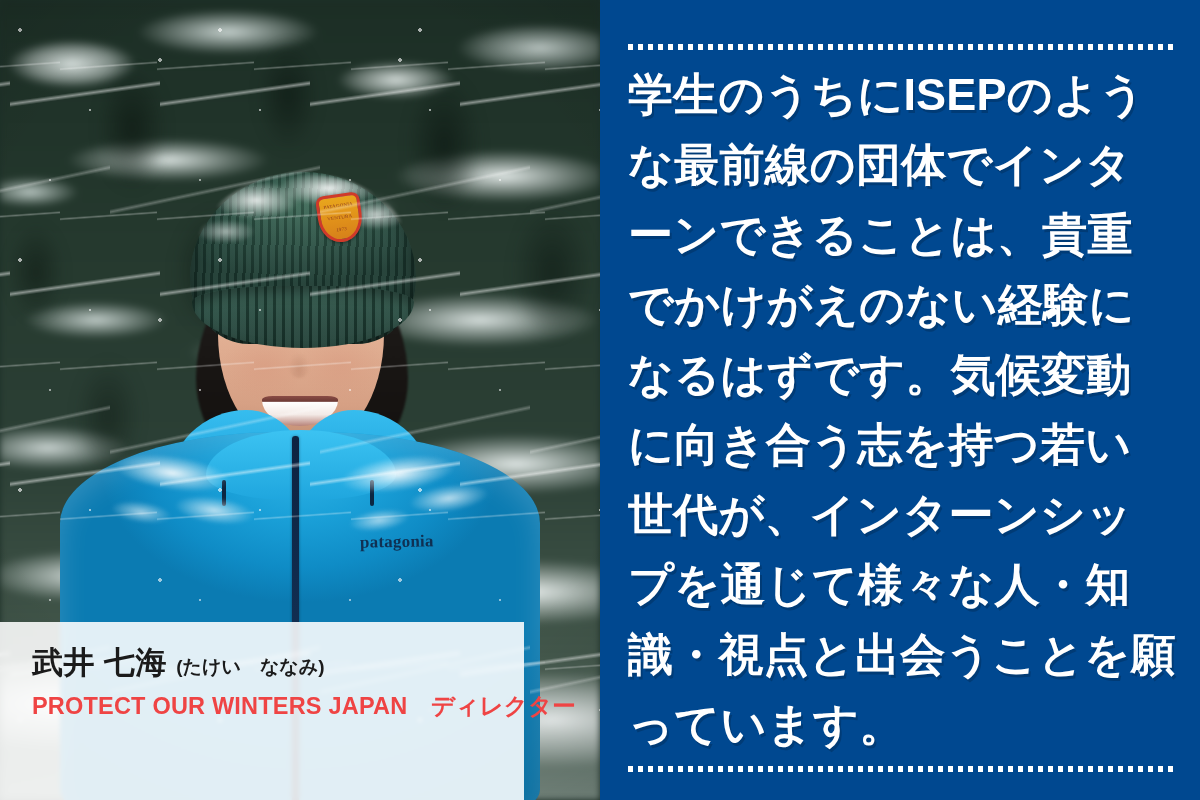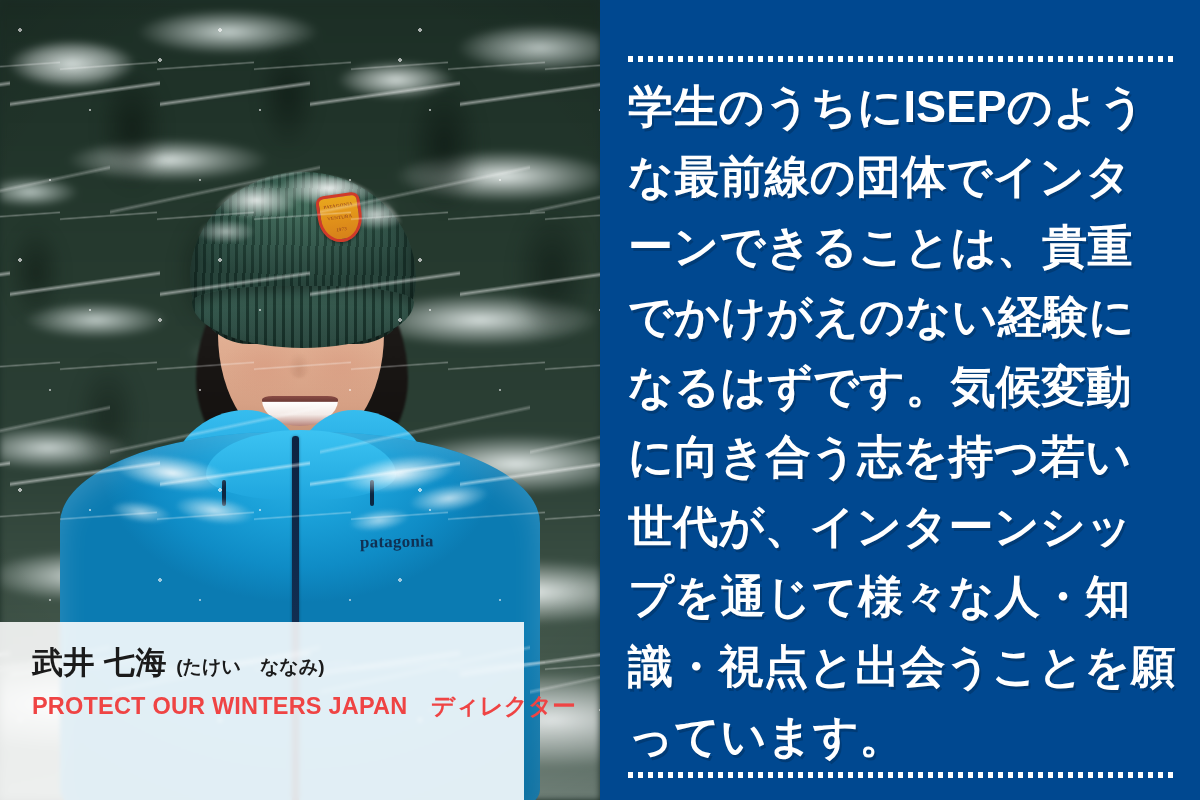--- a/index.html
+++ b/index.html
@@ -334,21 +334,21 @@
   }
 
   
   .quote-panel {
     position: relative;
     width: 600px;
     height: 800px;
     flex: 0 0 600px;
     background: #004890;
     box-sizing: border-box;
-    padding: 12px 24px 0 28px;
+    padding: 0 24px 0 28px;
     display: flex;
     flex-direction: column;
     justify-content: flex-start;
   }
   .dotted-rule {
     height: 6px;
     margin: 0 0 0 0;
     background-image: linear-gradient(90deg, #ffffff 0 5px, rgba(255,255,255,0) 5px 10px);
     background-size: 10px 6px;
     background-repeat: repeat-x;

